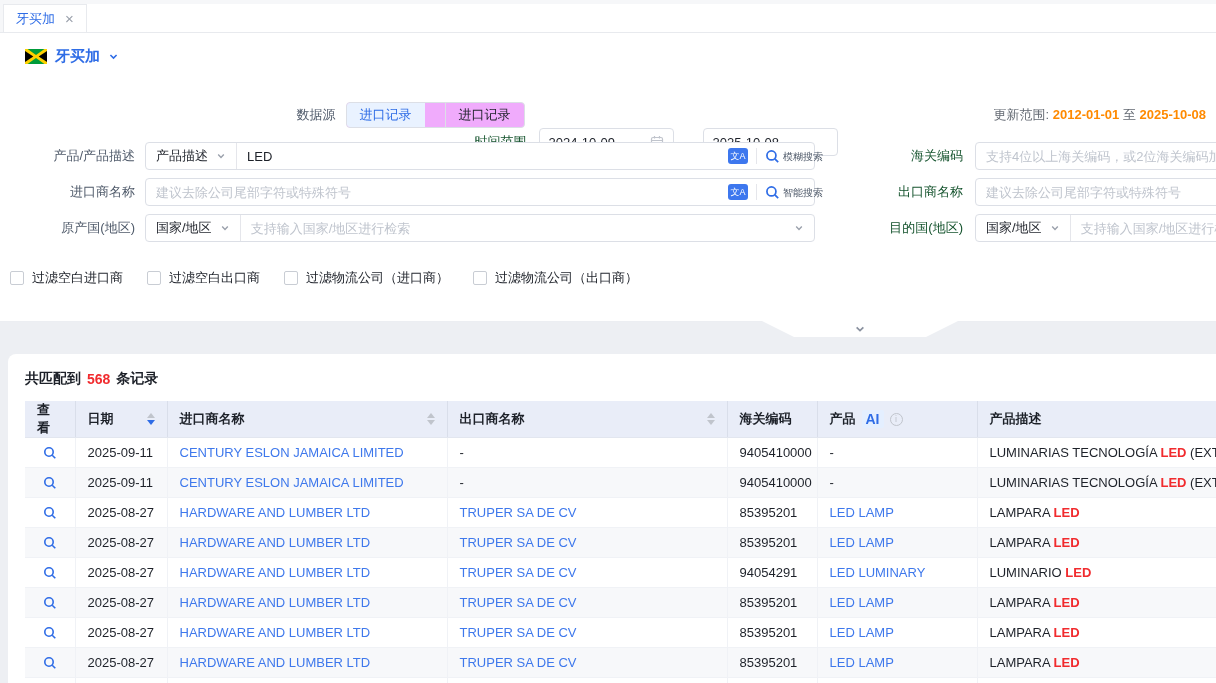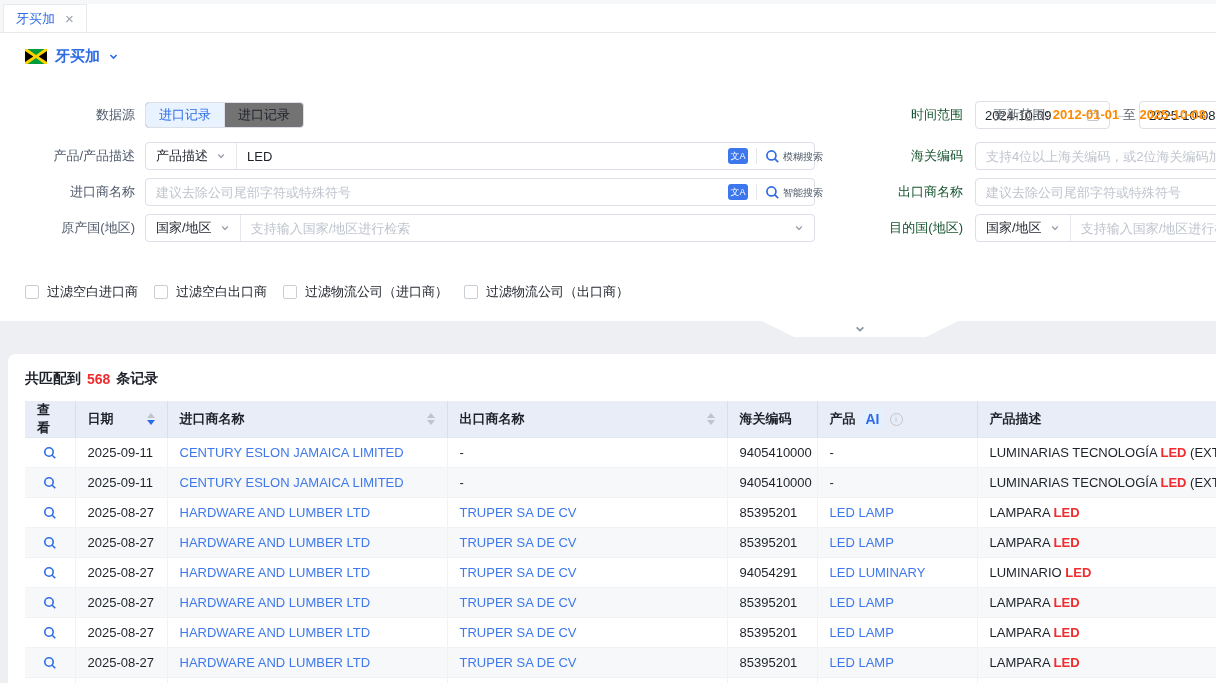--- a/index.html
+++ b/index.html
@@ -20,32 +20,32 @@
   .country-bar { height: 47px; display: flex; align-items: center; padding-left: 25px; gap: 8px; background: #fff; }
   .country-name { color: #2e6ce6; font-size: 15px; font-weight: bold; }
   .country-bar .chev { color: #2e6ce6; }
 
   
   .filter-panel { position: relative; height: 220px; background: #fff; border-bottom: 1px solid #eceef2; }
   .update-range { position: absolute; top: 4px; right: 10px; color: #646a73; white-space: nowrap; }
   .ur-date { color: #ff8a00; font-weight: bold; }
 
   .frow { display: flex; align-items: center; white-space: nowrap; }
-  .r1 { margin-top: 22px; height: 26px; }
+  .r1 { margin-top: 22px; height: 26px; flex-direction: column; }
   .r2 { margin-top: 14px; height: 28px; }
   .r3 { margin-top: 8px;  height: 28px; }
   .r4 { margin-top: 8px;  height: 28px; }
-  .rcb { margin-top: 40px; height: 20px; padding-left: 25px; gap: 16px; }
+  .rcb { margin-top: 26px; height: 20px; padding-left: 10px; gap: 24px; }
 
   .f-left { width: 815px; display: flex; align-items: center; flex: none; }
   .f-label { width: 145px; text-align: right; padding-right: 10px; color: #4e5969; flex: none; }
   .f-right { display: flex; align-items: center; margin-left: 60px; flex: none; }
   .f-rlabel { width: 100px; text-align: right; padding-right: 12px; color: #14532d; flex: none; }
 
-  .seg { display: flex; border: 1px solid #dcdfe6; border-radius: 4px; overflow: hidden; height: 26px; background: #737373; }
+  .seg { display: flex; border: 1px solid #dcdfe6; border-radius: 4px; overflow: hidden; height: 26px; background: #f0abfc; gap: 20px; }
   .seg-item { padding: 0 13px; line-height: 24px; cursor: pointer; }
   .seg-item + .seg-item { border-left: 1px solid #dcdfe6; }
   .seg-item.sel { background: #e9f2ff; color: #2e6ce6; }
 
   .igroup { display: flex; align-items: center; border: 1px solid #dcdfe6; border-radius: 4px; height: 28px; background: #fff; }
   .w-left { width: 670px; }
   .gsel { display: flex; align-items: center; gap: 8px; padding: 0 10px; height: 100%; border-right: 1px solid #e5e6eb; flex: none; cursor: pointer; }
   .gsel .chev, .tail-chev { color: #9aa0ab; }
   .ginput { flex: 1; min-width: 0; border: none; outline: none; background: transparent; padding: 0 10px; font: inherit; color: #1d2129; }
   .ginput::placeholder { color: #bfc4cd; }

